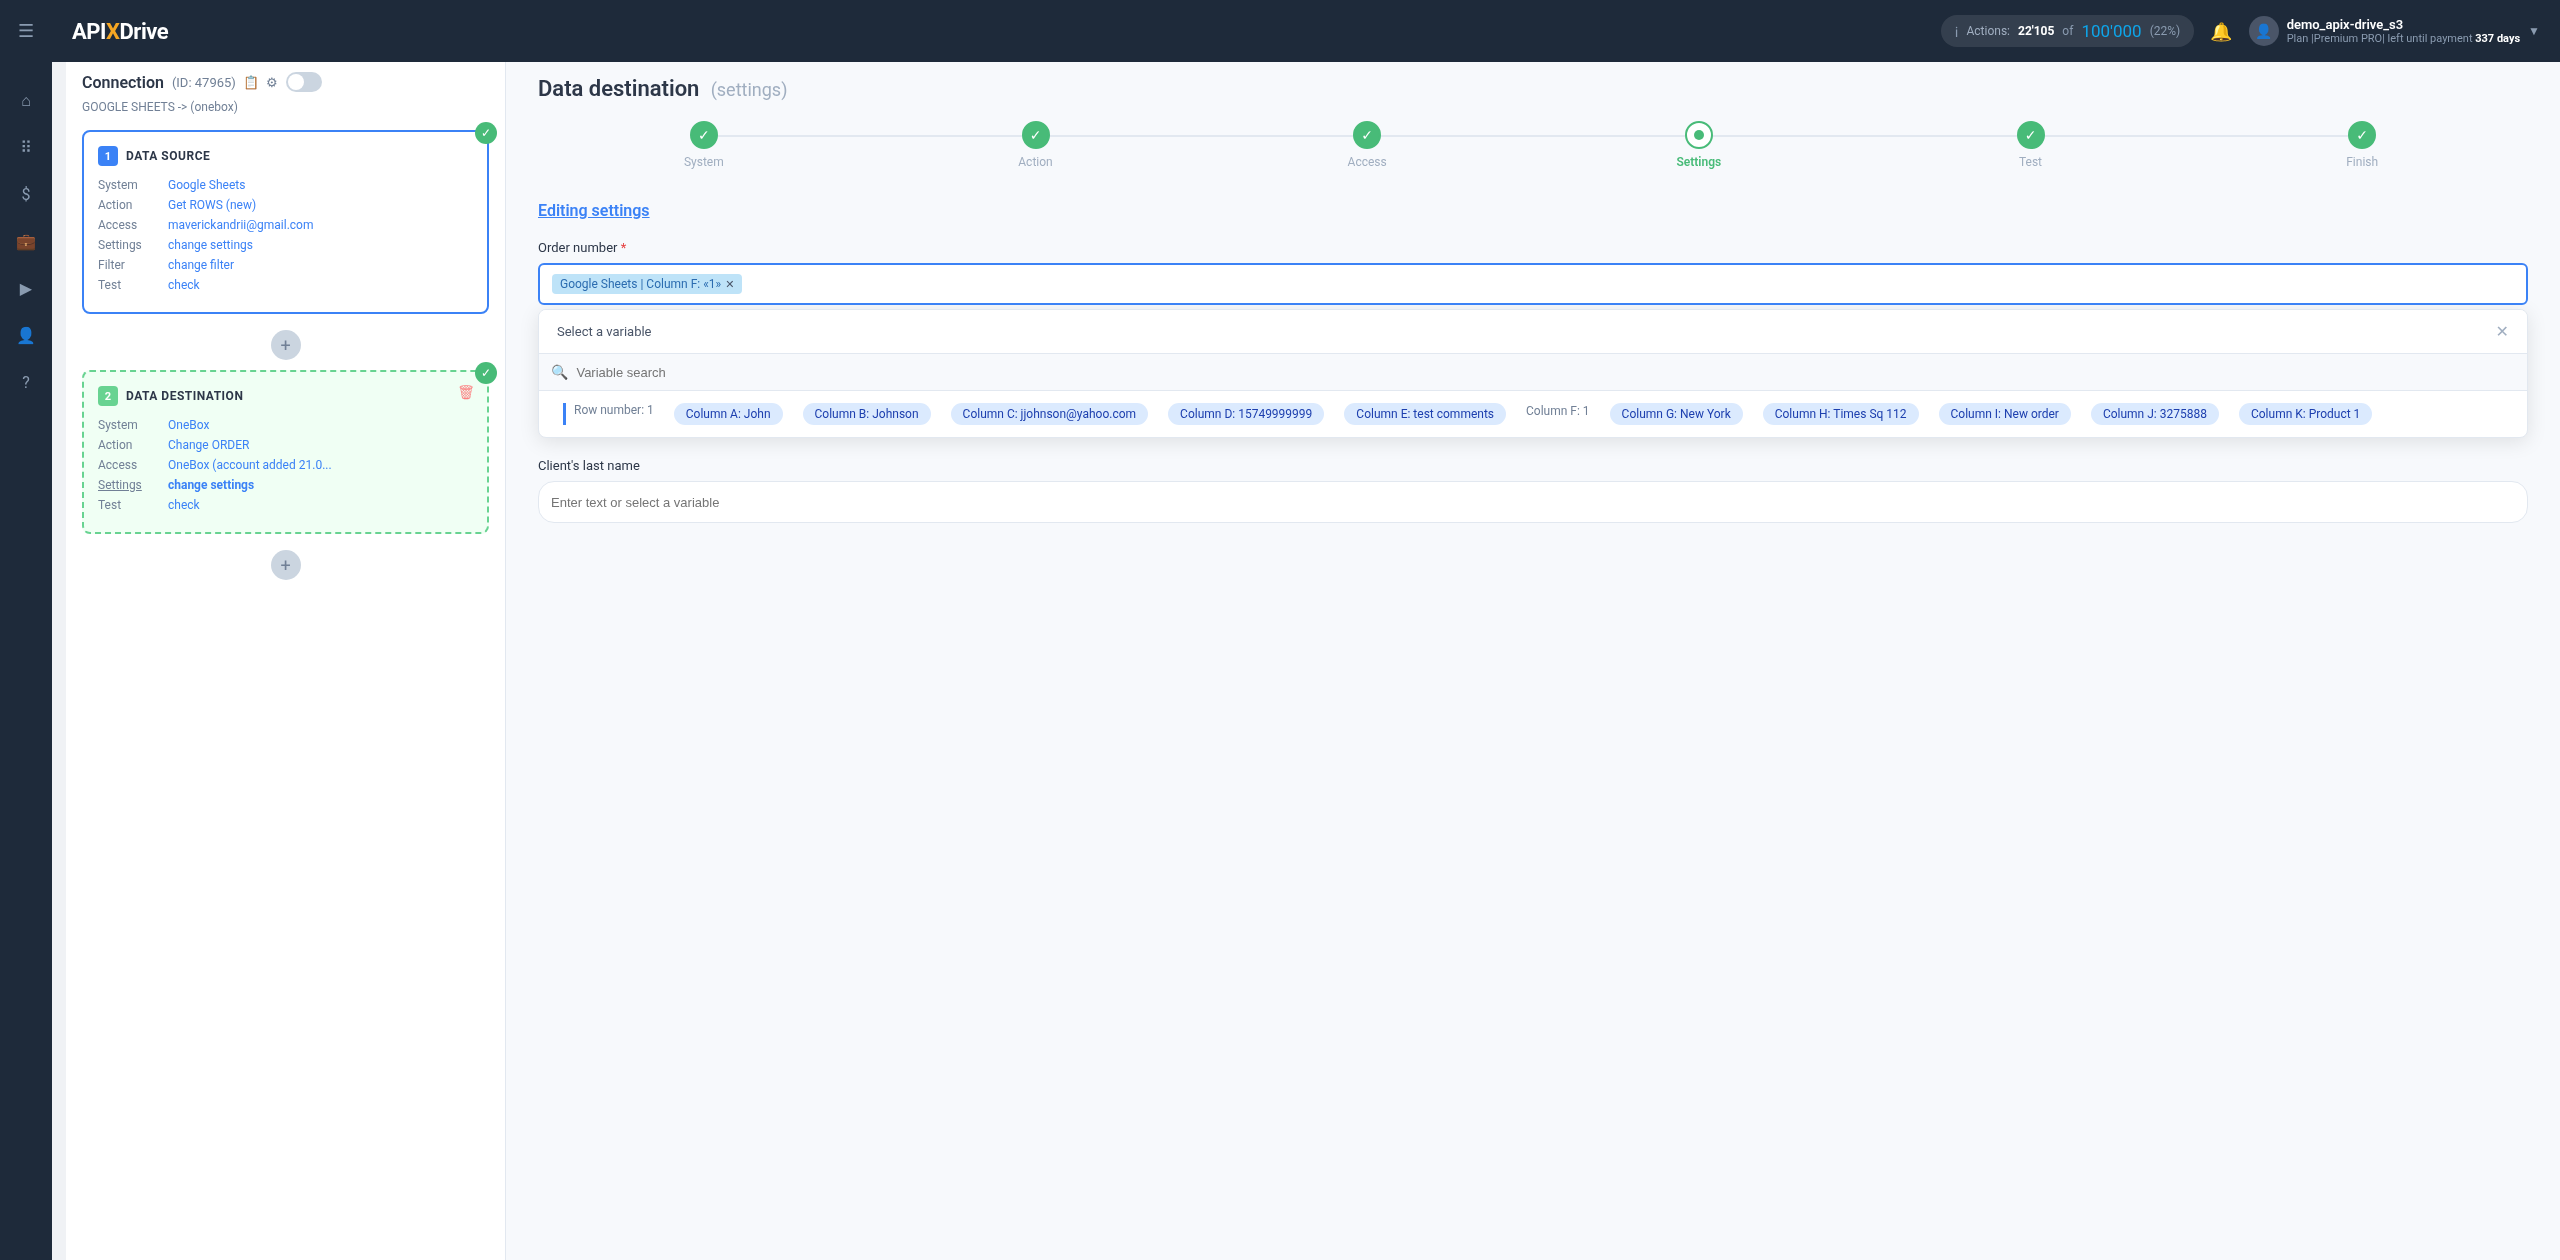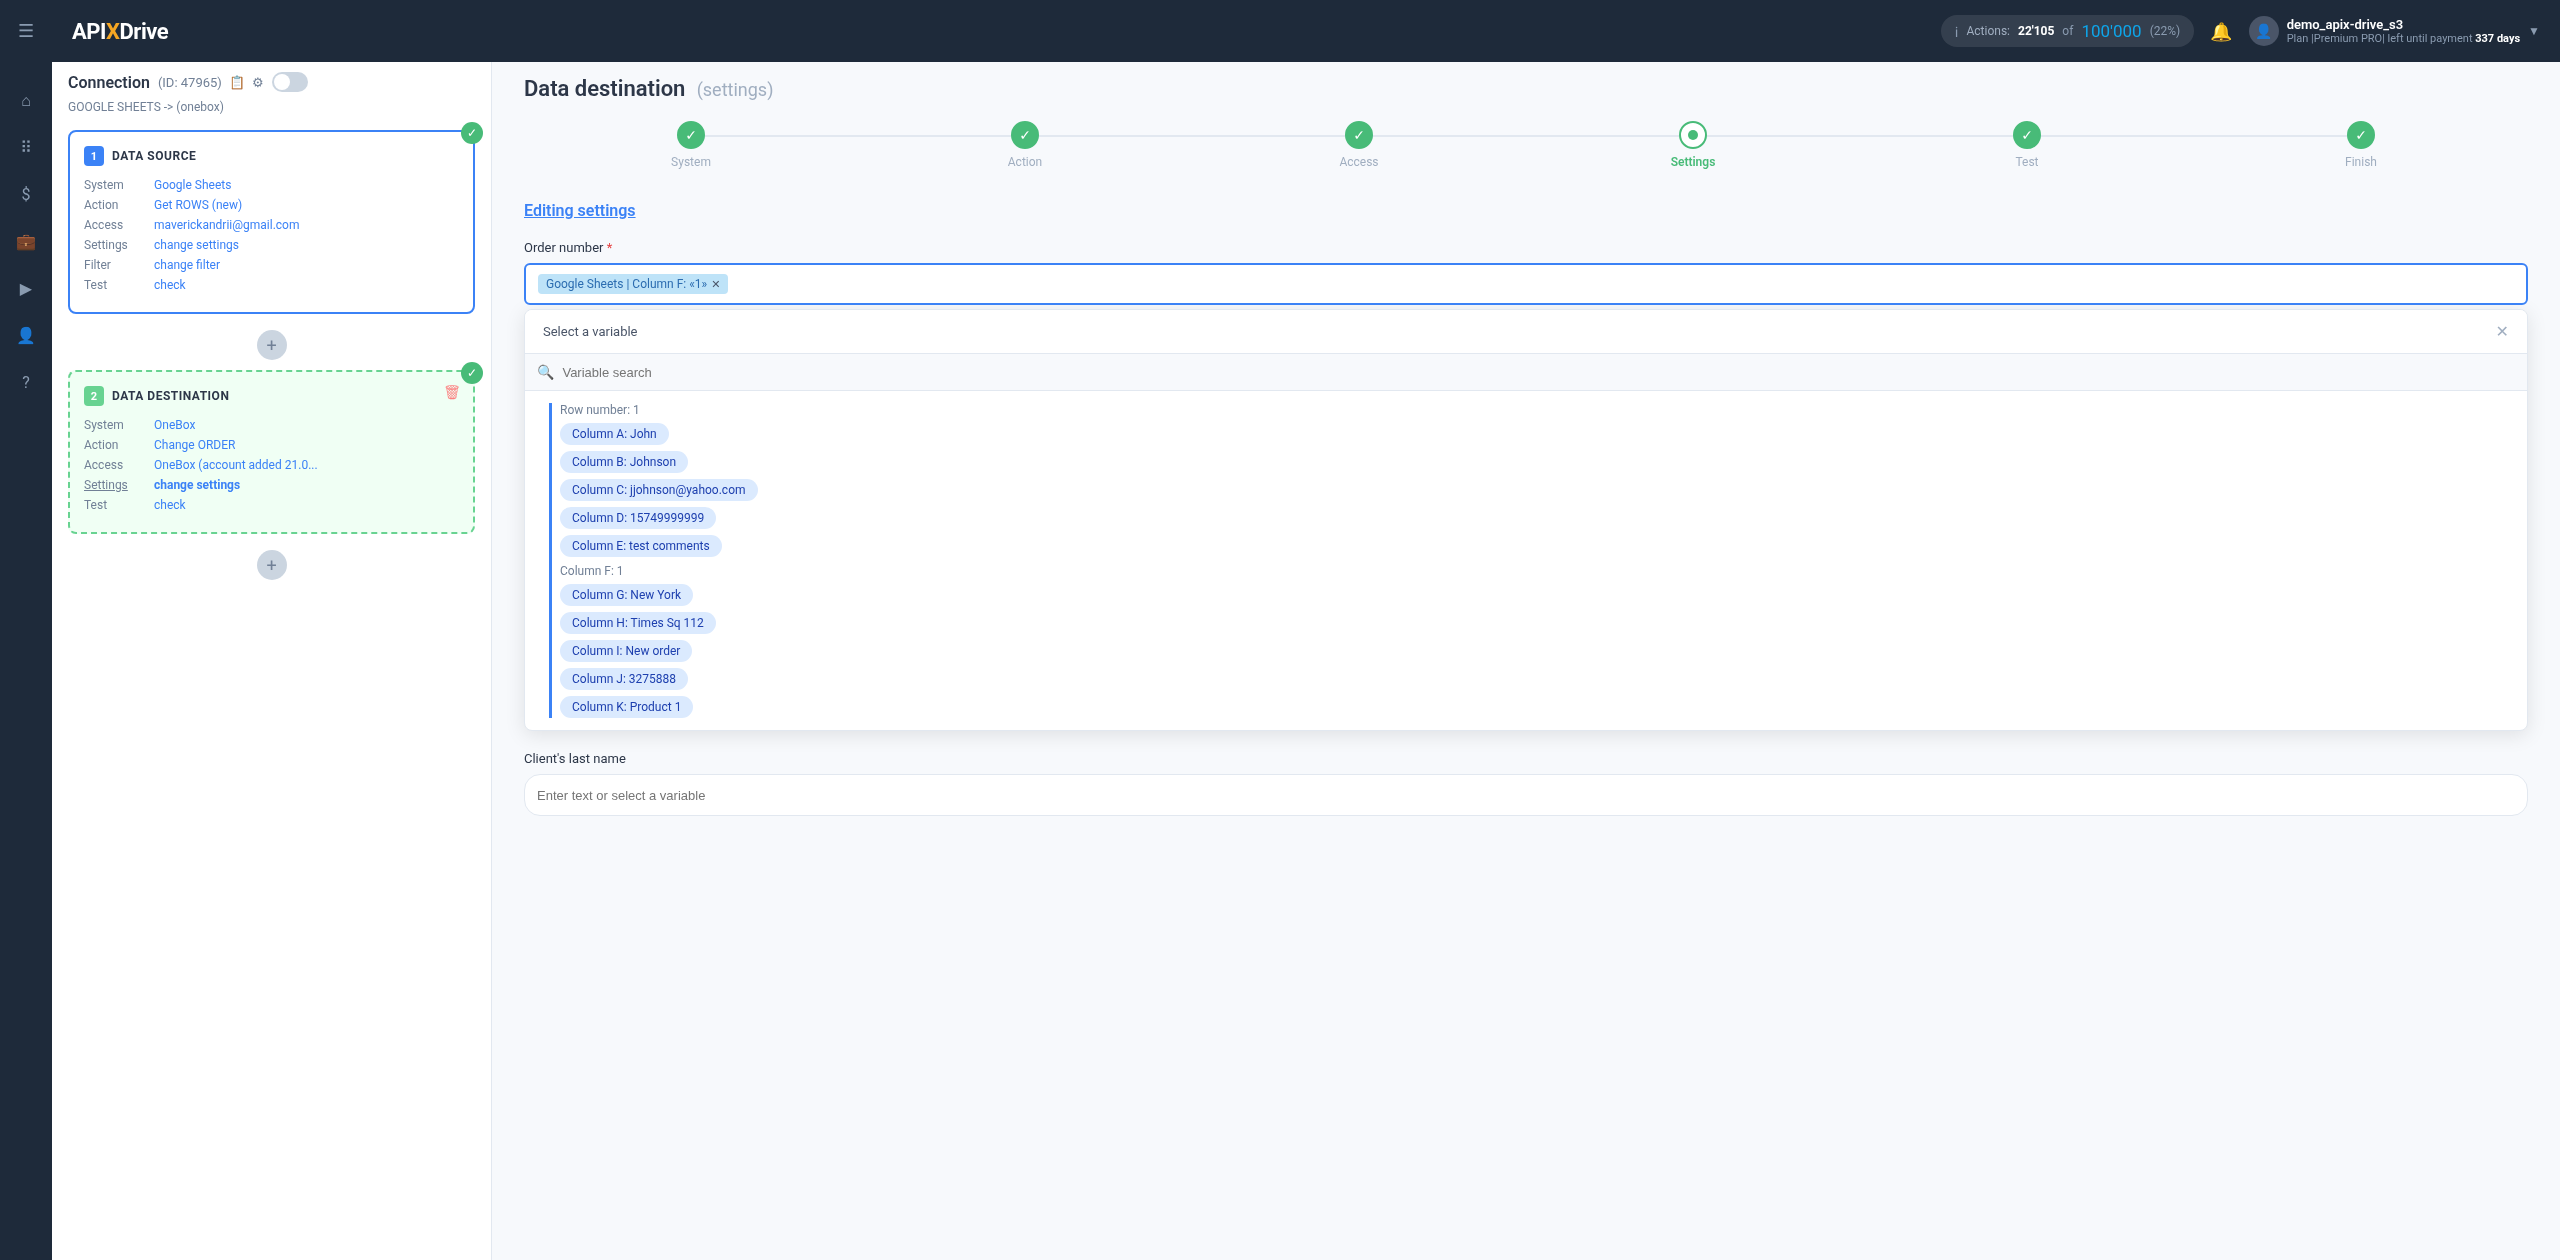--- a/index.html
+++ b/index.html
@@ -14,21 +14,21 @@
     .logo-x { color: #f5a623; }
     .actions-badge { background: rgba(255,255,255,0.1); border-radius: 20px; padding: 6px 14px; display: flex; align-items: center; gap: 8px; color: white; font-size: 12px; }
     .actions-badge .info-icon { color: #8a9bb0; font-size: 14px; }
     .bell-icon { color: #8a9bb0; font-size: 18px; cursor: pointer; }
     .user-avatar { width: 30px; height: 30px; background: #4a5568; border-radius: 50%; display: flex; align-items: center; justify-content: center; color: white; font-size: 14px; }
 
     
     .main { display: flex; margin-top: 52px; width: 100%; height: calc(100vh - 52px); overflow: hidden; }
 
     
-    .left-panel { width: 440px; background: #fff; border-right: 1px solid #e2e8f0; padding: 20px 16px; flex-shrink: 0; overflow-y: auto; }
+    .left-panel { width: 440px; background: #fff; border-right: 1px solid #e2e8f0; padding: 20px 16px; flex-shrink: 0; overflow-y: auto; margin-left: 14px; }
     .connection-header { display: flex; align-items: center; gap: 8px; margin-bottom: 8px; }
     .connection-title { font-size: 16px; font-weight: 600; color: #2d3748; }
     .connection-id { color: #718096; font-size: 13px; }
     .connection-icons { display: flex; gap: 6px; align-items: center; }
     .conn-icon { color: #718096; font-size: 13px; cursor: pointer; }
     .toggle { width: 36px; height: 20px; background: #cbd5e0; border-radius: 10px; position: relative; cursor: pointer; }
     .toggle::after { content: ''; position: absolute; top: 2px; left: 2px; width: 16px; height: 16px; background: white; border-radius: 50%; }
     .connection-subtitle { color: #718096; font-size: 12px; margin-bottom: 16px; }
 
     
@@ -276,21 +276,21 @@
           <span class="dropdown-title">Select a variable</span>
           <span class="dropdown-close">✕</span>
         </div>
         <div class="search-box">
           <span class="search-icon">🔍</span>
           <input class="search-input" type="text" placeholder="Variable search" style="">
         </div>
         <div class="dropdown-list">
           <div style="display:flex;padding:4px 14px 4px 14px;">
             <div class="blue-border-left"></div>
-            <div style="display:flex;flex-direction:column;gap:6px;flex:1;">
+            <div style="display:flex;gap:20px;flex:1;">
               <div class="dropdown-item-plain">Row number: 1</div>
               <div><span class="var-tag">Column A: John</span></div>
               <div><span class="var-tag">Column B: Johnson</span></div>
               <div><span class="var-tag">Column C: jjohnson@yahoo.com</span></div>
               <div><span class="var-tag">Column D: 15749999999</span></div>
               <div><span class="var-tag">Column E: test comments</span></div>
               <div><span style="color:#718096;font-size:12px;">Column F: 1</span></div>
               <div><span class="var-tag">Column G: New York</span></div>
               <div><span class="var-tag">Column H: Times Sq 112</span></div>
               <div><span class="var-tag">Column I: New order</span></div>

